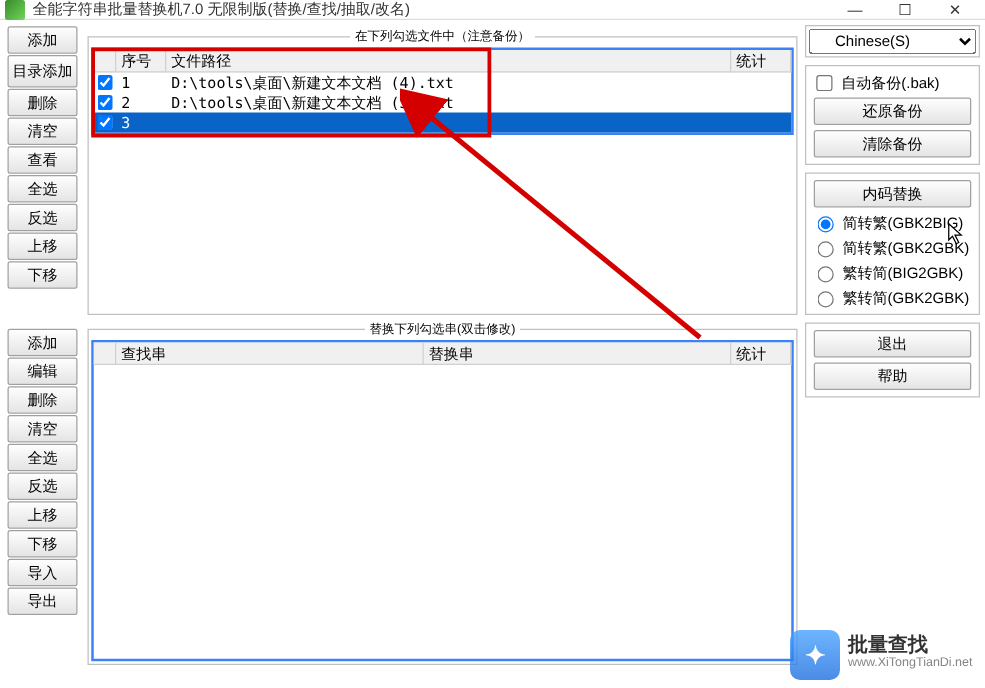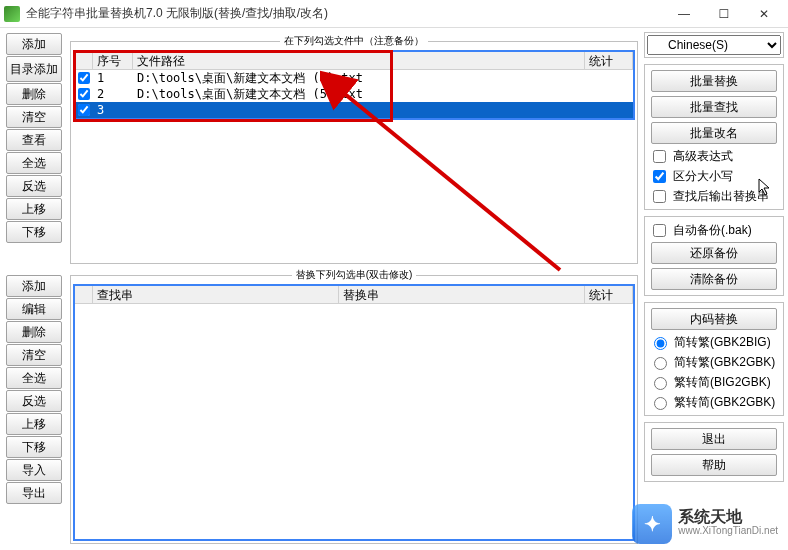--- a/index.html
+++ b/index.html
@@ -7,21 +7,21 @@
     margin: 0;
     font-family: "SimSun", "Microsoft YaHei", sans-serif;
     font-size: 12px;
     background: #fff;
     width: 788px;
     height: 550px;
     position: relative;
     overflow: hidden;
   }
   .titlebar {
-    height: 28px;
+    height: 16px;
     background: #fff;
     border-bottom: 1px solid #ddd;
     display: flex;
     align-items: center;
     padding: 0 4px;
   }
   .titlebar .icon {
     width: 16px; height: 16px;
     background: linear-gradient(135deg,#3a8a2a,#6fd65a);
     margin-right: 6px;
@@ -268,37 +268,20 @@
     </fieldset>
   </div>
 
   <div class="right-col">
     <div class="right-group" style="padding:2px;">
       <select class="lang">
         <option>Chinese(S)</option>
       </select>
     </div>
 
-    <div class="right-group">
-      <div class="btn">批量替换</div>
-      <div class="btn">批量查找</div>
-      <div class="btn">批量改名</div>
-      <div class="chk-line">
-          <input type="checkbox" style="">
-          <span>高级表达式</span>
-        </div>
-      <div class="chk-line">
-          <input type="checkbox" checked="" style="">
-          <span>区分大小写</span>
-        </div>
-      <div class="chk-line">
-          <input type="checkbox" style="">
-          <span>查找后输出替换串</span>
-        </div>
-    </div>
 
     <div class="right-group">
       <div class="chk-line">
           <input type="checkbox" style="">
           <span>自动备份(.bak)</span>
         </div>
       <div class="btn">还原备份</div>
       <div class="btn">清除备份</div>
     </div>
 
@@ -338,16 +321,16 @@
   <line x1="240" y1="200" x2="20" y2="20" stroke="#d40000" stroke-width="4" marker-end="url(#ah)"></line>
 </svg>
 
 <svg class="cursor" style="left:758px; top:178px;" viewBox="0 0 16 20">
   <path d="M1,1 L1,14 L4,11 L7,17 L9,16 L6,10 L11,10 Z" fill="#fff" stroke="#000" stroke-width="1"></path>
 </svg>
 
 <div class="watermark">
   <div class="wm-icon">✦</div>
   <div class="wm-text">
-    <span class="wm-cn">系统天地</span>
+    <span class="wm-cn">批量查找</span>
     <span class="wm-url">www.XiTongTianDi.net</span>
   </div>
 </div>
 
 </body></html>

